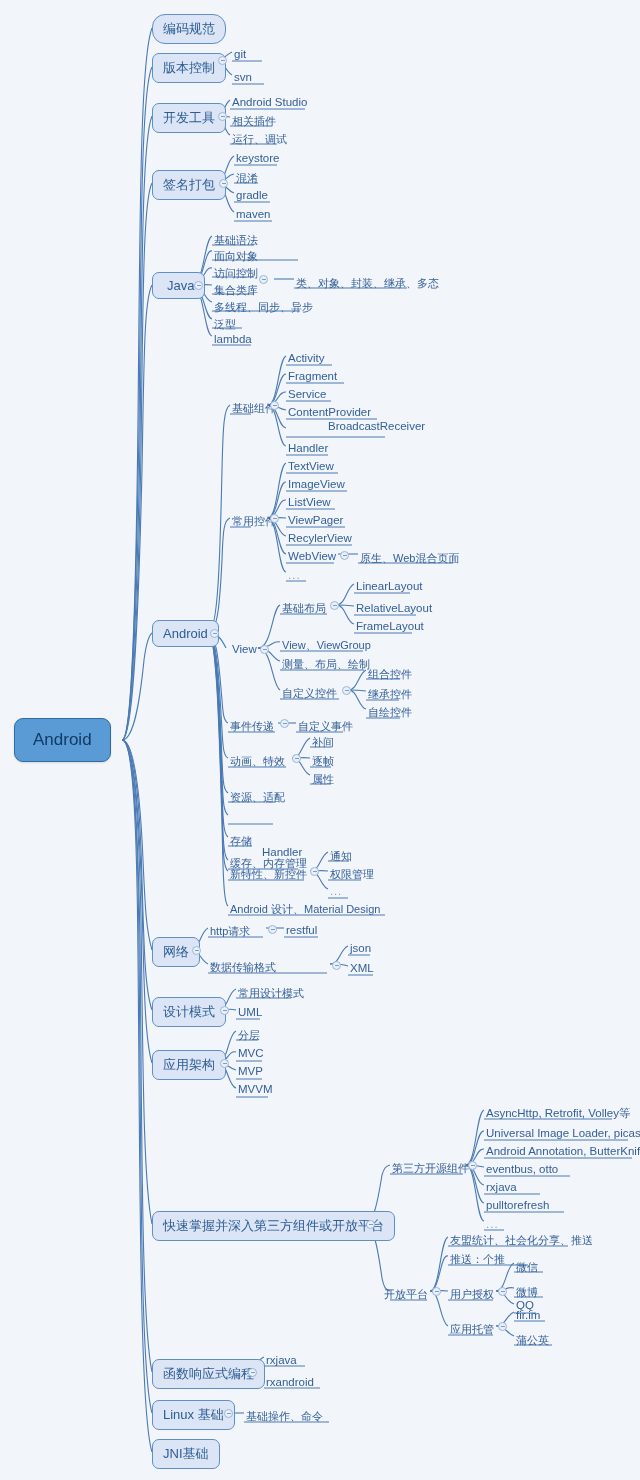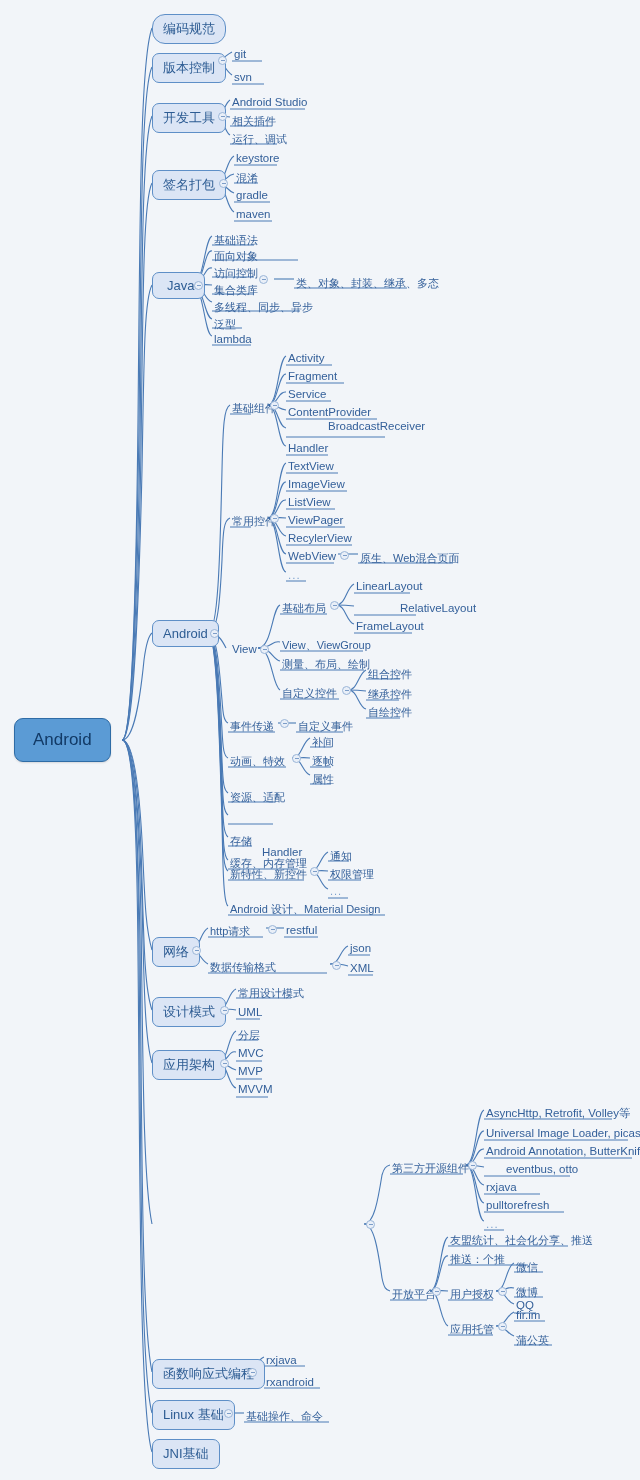--- a/index.html
+++ b/index.html
@@ -331,21 +331,21 @@
 <div class="node n-leaf" style="left:286px;top:549px;">WebView</div>
 <span class="toggle" style="left:340px;top:551px;"></span>
 <div class="node n-leaf cn" style="left:358px;top:550px;">原生、Web混合页面</div>
 <div class="node n-leaf dots" style="left:286px;top:568px;">...</div>
 
 <div class="node n-leaf" style="left:230px;top:642px;">View</div>
 <span class="toggle" style="left:260px;top:645px;"></span>
 <div class="node n-leaf cn" style="left:280px;top:600px;">基础布局</div>
 <span class="toggle" style="left:330px;top:601px;"></span>
 <div class="node n-leaf" style="left:354px;top:579px;">LinearLayout</div>
-<div class="node n-leaf" style="left:354px;top:601px;margin-left:44px;">RelativeLayout</div>
+<div class="node n-leaf" style="left:354px;top:601px;">RelativeLayout</div>
 <div class="node n-leaf" style="left:354px;top:619px;">FrameLayout</div>
 <div class="node n-leaf cn" style="left:280px;top:637px;">View、ViewGroup</div>
 <div class="node n-leaf cn" style="left:280px;top:656px;">测量、布局、绘制</div>
 <div class="node n-leaf cn" style="left:280px;top:685px;">自定义控件</div>
 <span class="toggle" style="left:342px;top:686px;"></span>
 <div class="node n-leaf cn" style="left:366px;top:666px;">组合控件</div>
 <div class="node n-leaf cn" style="left:366px;top:686px;">继承控件</div>
 <div class="node n-leaf cn" style="left:366px;top:704px;">自绘控件</div>
 
 <div class="node n-leaf cn" style="left:228px;top:718px;">事件传递</div>
@@ -386,33 +386,34 @@
 <div class="node n-leaf cn" style="left:236px;top:985px;">常用设计模式</div>
 <div class="node n-leaf" style="left:236px;top:1005px;">UML</div>
 
 <div class="node n-l1" style="left:152px;top:1050px;">应用架构</div>
 <span class="toggle" style="left:220px;top:1059px;"></span>
 <div class="node n-leaf cn" style="left:236px;top:1027px;">分层</div>
 <div class="node n-leaf" style="left:236px;top:1046px;">MVC</div>
 <div class="node n-leaf" style="left:236px;top:1064px;">MVP</div>
 <div class="node n-leaf" style="left:236px;top:1082px;">MVVM</div>
 
+<div class="node n-l1" style="left:152px;top:1211px;">快速掌握并深入第三方组件或开放平台</div>
 <span class="toggle" style="left:366px;top:1220px;"></span>
 
 <div class="node n-leaf cn" style="left:390px;top:1160px;">第三方开源组件</div>
 <span class="toggle" style="left:468px;top:1161px;"></span>
 <div class="node n-leaf" style="left:484px;top:1105px;">AsyncHttp, Retrofit, Volley等</div>
 <div class="node n-leaf" style="left:484px;top:1126px;">Universal Image Loader, picaso</div>
 <div class="node n-leaf" style="left:484px;top:1144px;">Android Annotation, ButterKnife</div>
-<div class="node n-leaf" style="left:484px;top:1162px;margin-left:20px;">eventbus, otto</div>
+<div class="node n-leaf" style="left:484px;top:1162px;">eventbus, otto</div>
 <div class="node n-leaf" style="left:484px;top:1180px;">rxjava</div>
 <div class="node n-leaf" style="left:484px;top:1198px;">pulltorefresh</div>
 <div class="node n-leaf dots" style="left:484px;top:1217px;">...</div>
 
-<div class="node n-leaf cn" style="left:390px;top:1286px;text-align:right;">开放平台</div>
+<div class="node n-leaf cn" style="left:382px;top:1286px;text-align:right;">开放平台</div>
 <span class="toggle" style="left:432px;top:1287px;"></span>
 <div class="node n-leaf cn" style="left:448px;top:1232px;">友盟统计、社会化分享、推送</div>
 <div class="node n-leaf cn" style="left:448px;top:1251px;">推送：个推</div>
 <div class="node n-leaf cn" style="left:448px;top:1286px;">用户授权</div>
 <span class="toggle" style="left:498px;top:1287px;"></span>
 <div class="node n-leaf cn" style="left:514px;top:1259px;">微信</div>
 <div class="node n-leaf cn" style="left:514px;top:1284px;">微博</div>
 <div class="node n-leaf" style="left:514px;top:1298px;">QQ</div>
 <div class="node n-leaf cn" style="left:448px;top:1321px;">应用托管</div>
 <span class="toggle" style="left:498px;top:1322px;"></span>

